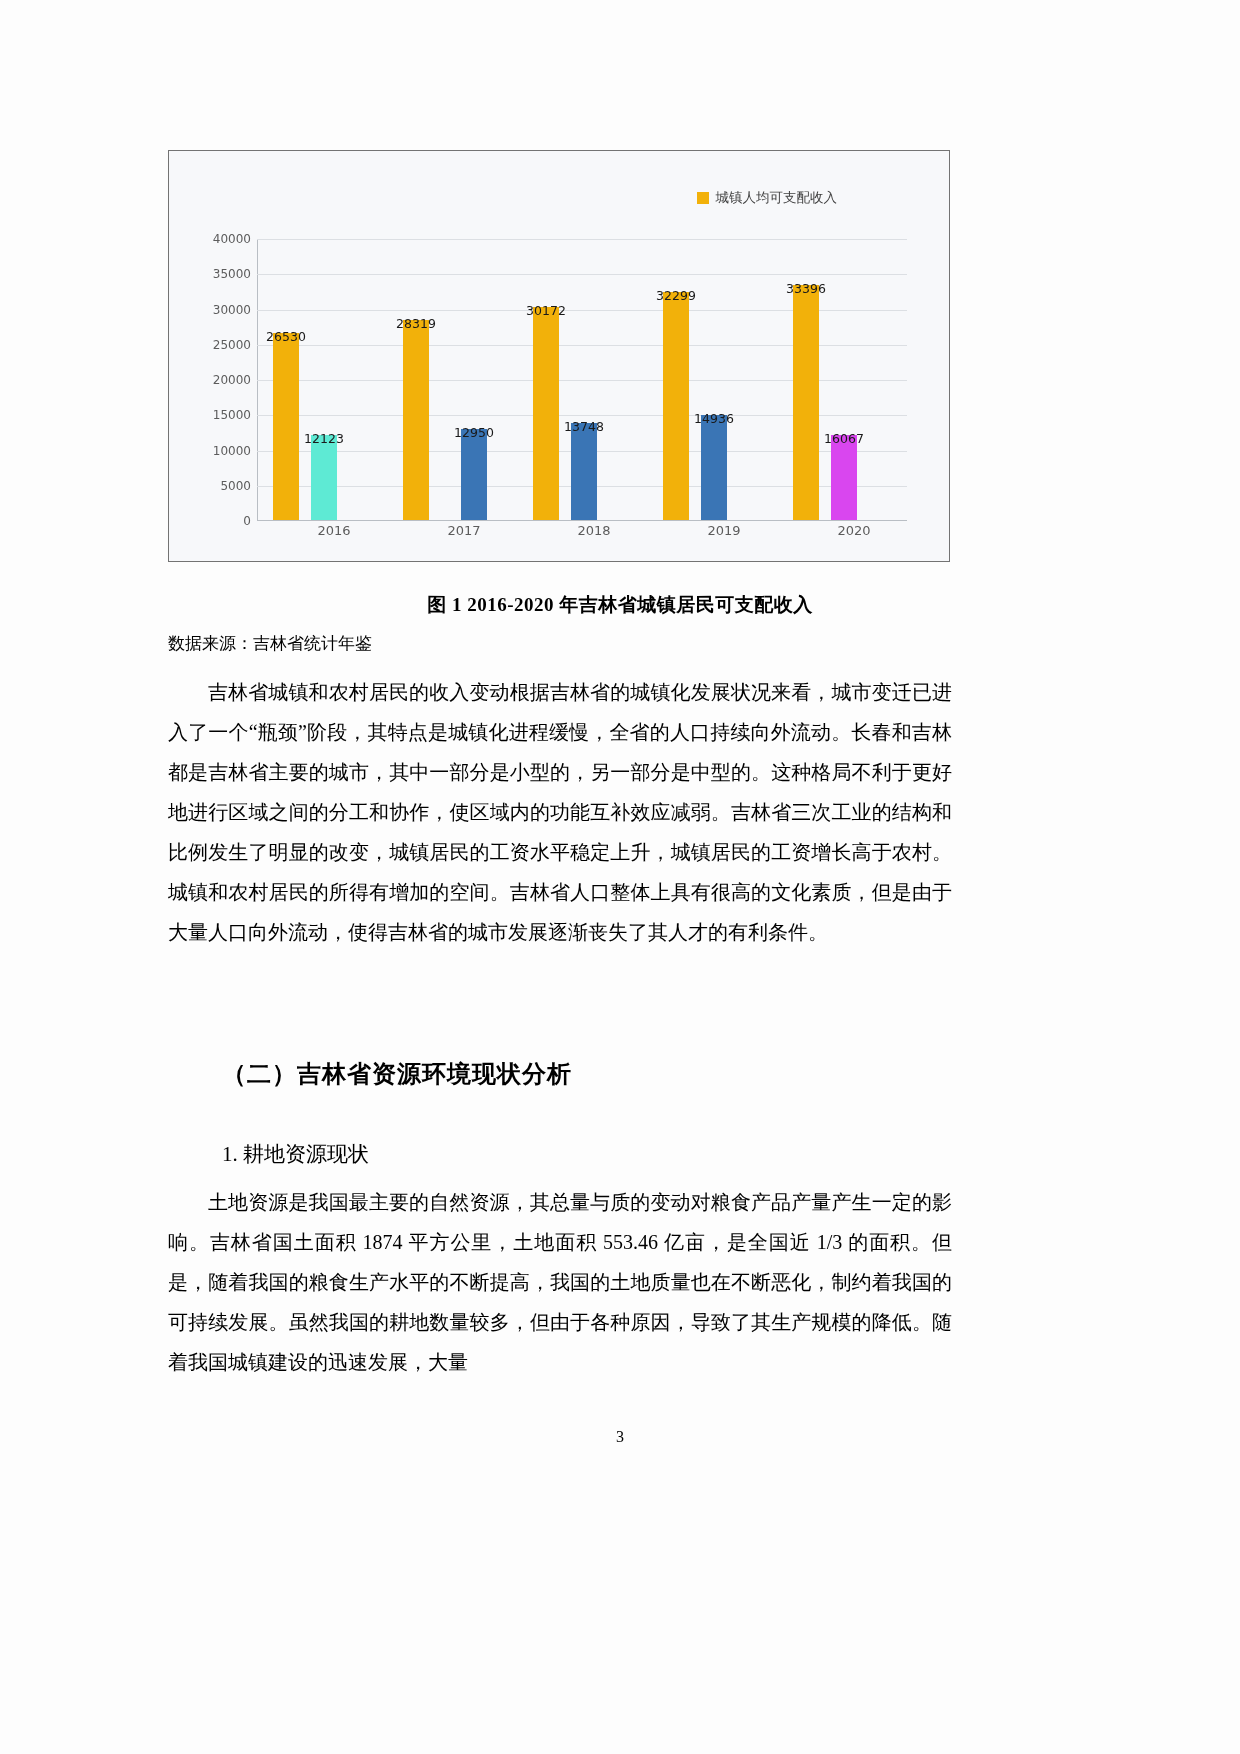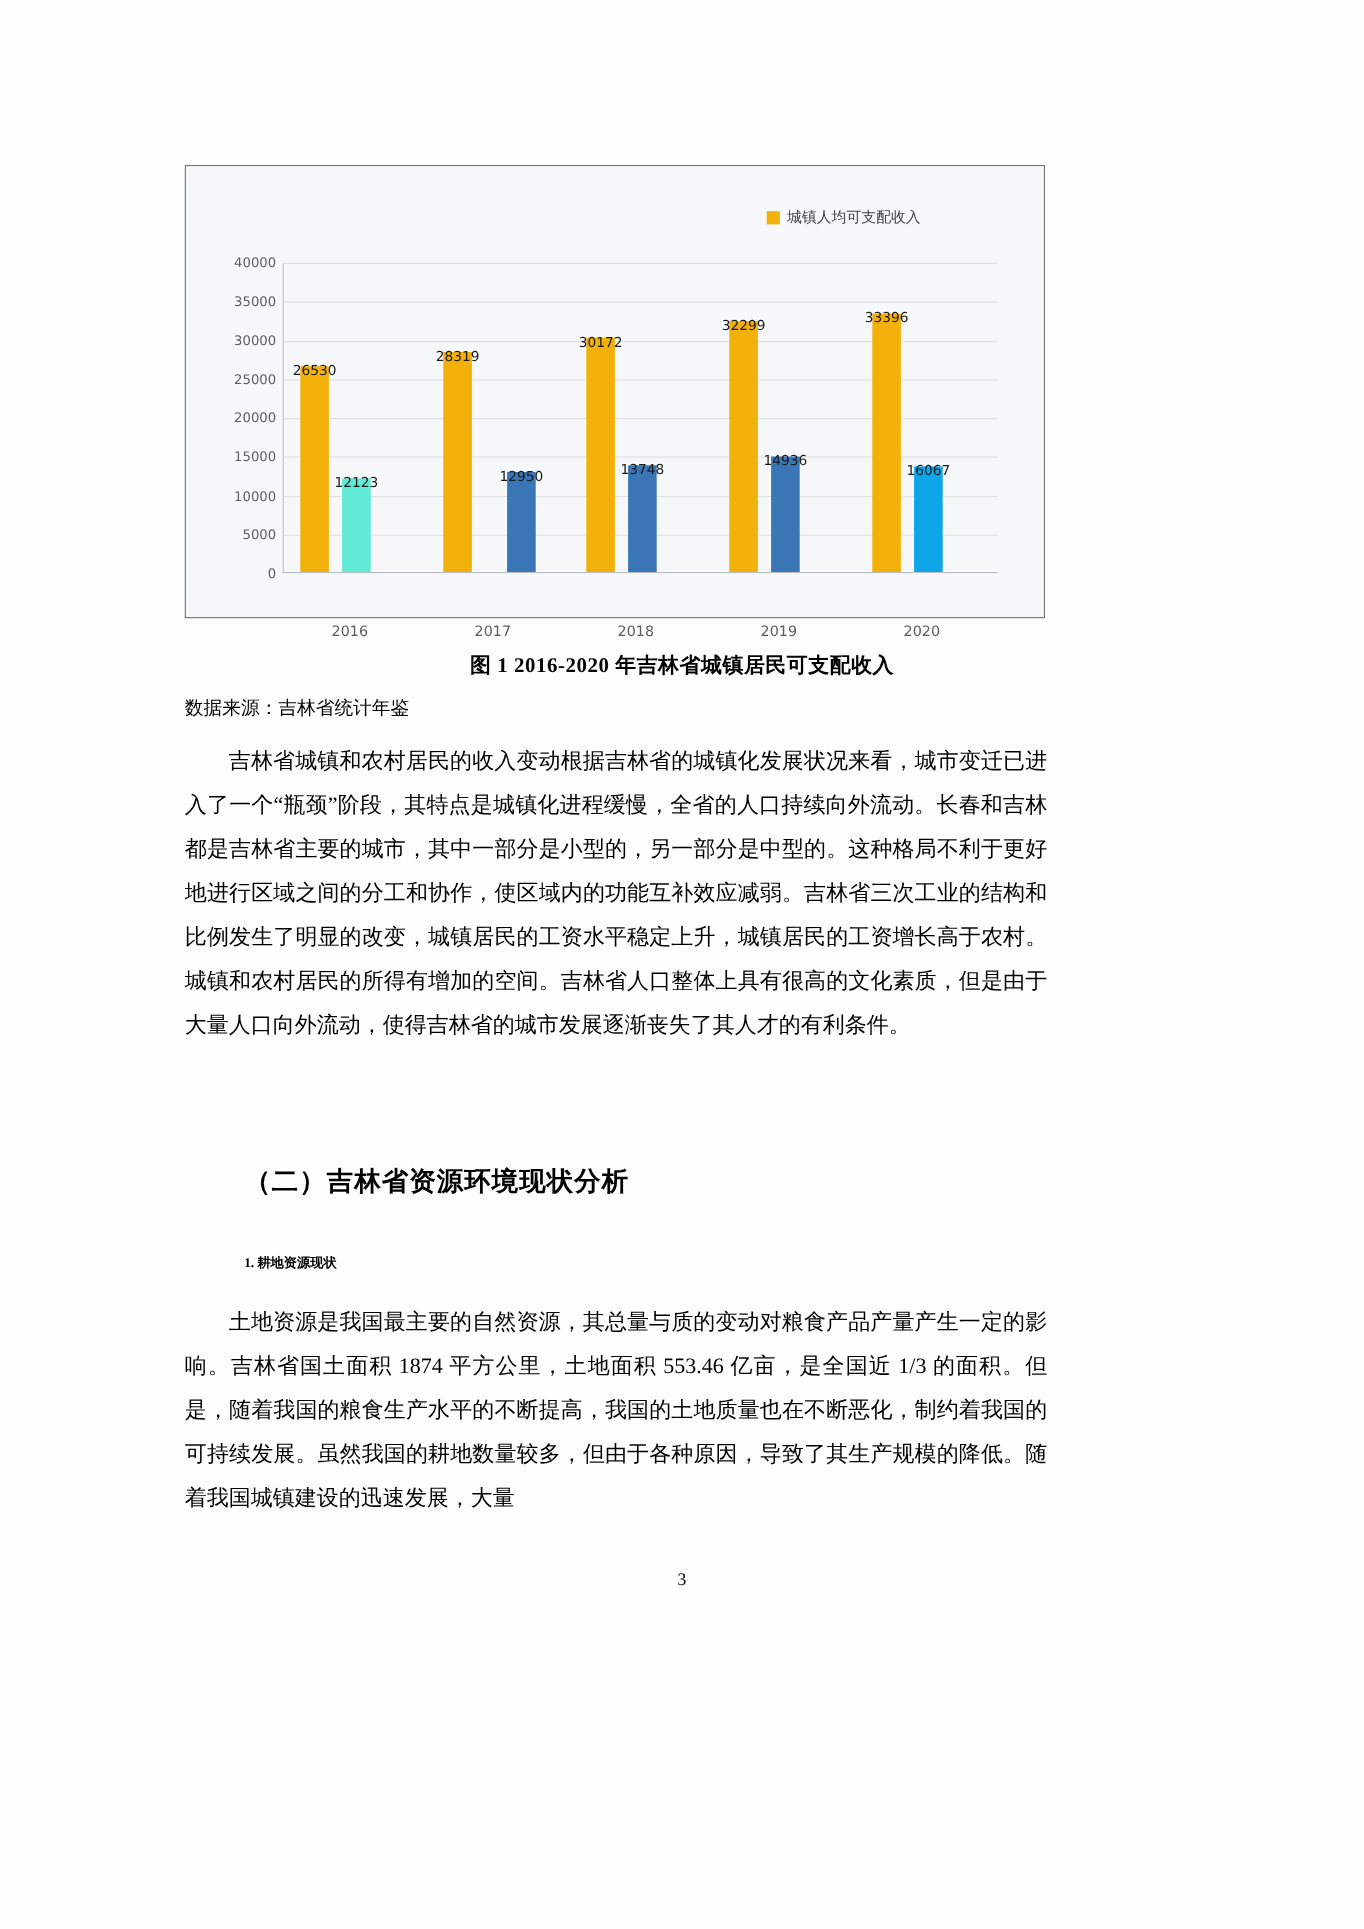--- a/index.html
+++ b/index.html
@@ -119,25 +119,24 @@
     bottom: 100%;
     left: 50%;
     transform: translate(-50%, 11px);
     font-family: "DejaVu Sans", sans-serif;
     font-size: 12.5px;
     color: #1a1a1a;
     white-space: nowrap;
   }
   .xlabels {
     position: absolute;
-    left: 84px;
+    left: 100px;
     top: 372px;
     width: 650px;
     height: 24px;
-    margin-top: 44px;
   }
   .xlabel {
     position: absolute;
     top: 0;
     transform: translateX(-50%);
     font-family: "DejaVu Sans", sans-serif;
     font-size: 13px;
     color: #5c5c5c;
   }
 
@@ -181,22 +180,22 @@
     left: 222px;
     top: 1058px;
     font-weight: bold;
     font-size: 24px;
     letter-spacing: 1px;
   }
   .heading3 {
     position: absolute;
     left: 222px;
     top: 1140px;
-    font-weight: bold;
-    font-size: 12px;
+    font-weight: normal;
+    font-size: 21px;
   }
   #para2 { top: 1182px; }
 
   .page-number {
     position: absolute;
     left: 0;
     top: 1428px;
     width: 1240px;
     text-align: center;
     font-family: "Liberation Serif", serif;
@@ -266,21 +265,21 @@
             <span class="bar-value">32299</span>
           </div>
           <div class="bar b" style="height: 105.299px; background: rgb(58, 117, 181);">
             <span class="bar-value">14936</span>
           </div>
         </div>
         <div class="group" style="left: 520px; width: 130px;">
           <div class="bar a" style="height: 235.442px; background: rgb(242, 177, 10);">
             <span class="bar-value">33396</span>
           </div>
-          <div class="bar b" style="height: 96px; background: #0ea5e9;">
+          <div class="bar b" style="height: 85px; background: #d946ef;">
             <span class="bar-value">16067</span>
           </div>
         </div>
       </div>
     <div class="xlabels" id="xlabels">
         <div class="xlabel" style="left: 65px;">2016</div>
         <div class="xlabel" style="left: 195px;">2017</div>
         <div class="xlabel" style="left: 325px;">2018</div>
         <div class="xlabel" style="left: 455px;">2019</div>
         <div class="xlabel" style="left: 585px;">2020</div>

